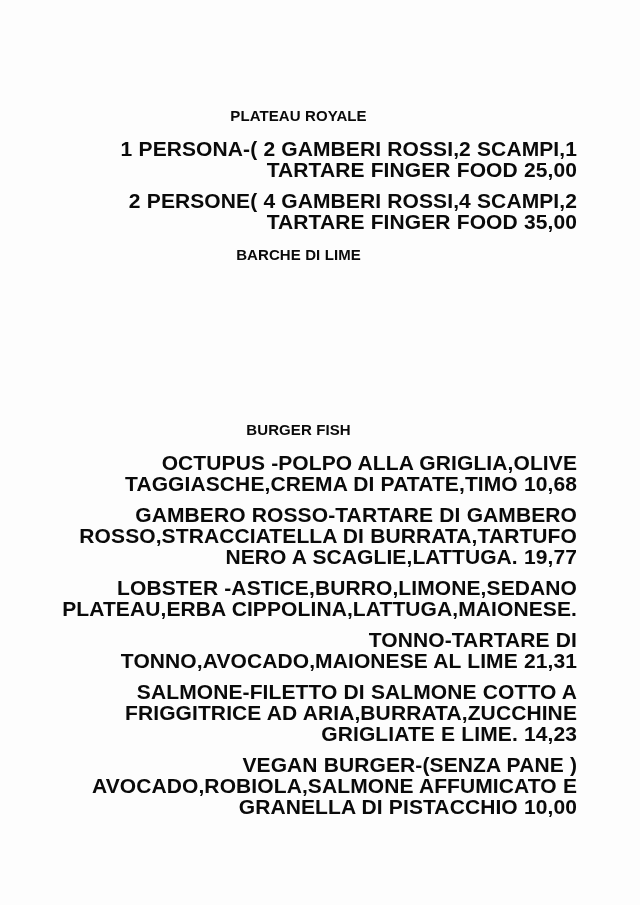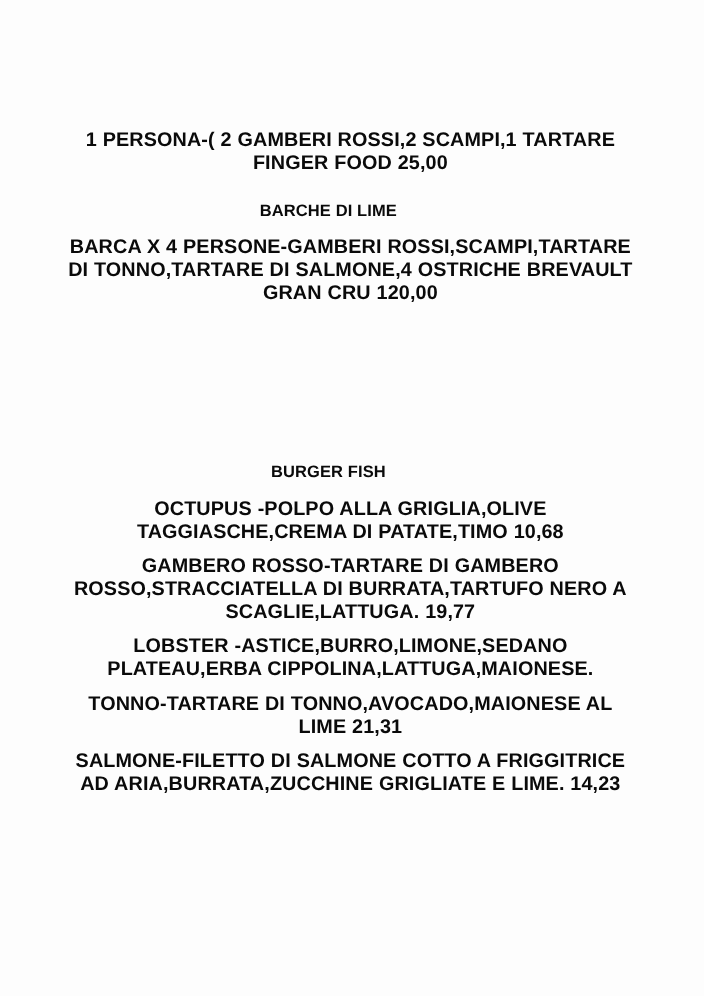--- a/index.html
+++ b/index.html
@@ -36,25 +36,25 @@
     font-weight: bold;
     line-height: 21px;
     letter-spacing: 0.1px;
     text-align: center;
     margin: 0;
     width: 477px;
     white-space: nowrap;
   }
 
   .entry {
-    font-size: 18px;
+    font-size: 21px;
     font-weight: bold;
     line-height: 21px;
     letter-spacing: 0.1px;
-    text-align: center;
+    text-align: right;
     margin: 0;
     word-spacing: 0.2px;
   }
 
   
   .sp-top        { height: 105px; }
   .sp-h-to-item  { height: 12px; }
   .sp-item       { height: 10px; }
   .sp-item-to-h  { height: 12px; }
   .sp-big        { height: 32px; }
@@ -62,46 +62,48 @@
 </style>
 </head>
 <body>
 
 <div class="page">
   <div class="content">
 
     <div class="sp-top"></div>
 
     <div class="section">
+      <h2 class="section-heading">PLATEAU ROYALE</h2>
       <div class="sp-h-to-item"></div>
       <p class="entry">1 PERSONA-( 2 GAMBERI ROSSI,2 SCAMPI,1 TARTARE FINGER FOOD  25,00</p>
       <div class="sp-item"></div>
+      <p class="entry">2 PERSONE( 4 GAMBERI ROSSI,4 SCAMPI,2 TARTARE FINGER FOOD 35,00</p>
     </div>
 
     <div class="sp-item-to-h"></div>
 
     <div class="section">
       <h2 class="section-heading">BARCHE DI LIME</h2>
       <div class="sp-h-to-item"></div>
-      <p class="entry">BARCA X 4 PERSONE-GAMBERI ROSSI,SCAMPI,TARTARE DI TONNO,TARTARE DI SALMONE,4 OSTRICHE BREVAULT GRAN CRU 120,00</p>
       <div class="sp-big"></div>
       <div class="sp-big"></div>
     </div>
 
     <div class="sp-huge"></div>
 
     <div class="section">
       <h2 class="section-heading">BURGER FISH</h2>
       <div class="sp-h-to-item"></div>
       <p class="entry">OCTUPUS -POLPO ALLA GRIGLIA,OLIVE TAGGIASCHE,CREMA DI PATATE,TIMO 10,68</p>
       <div class="sp-item"></div>
       <p class="entry">GAMBERO ROSSO-TARTARE DI GAMBERO ROSSO,STRACCIATELLA DI BURRATA,TARTUFO NERO A SCAGLIE,LATTUGA. 19,77</p>
       <div class="sp-item"></div>
       <p class="entry">LOBSTER -ASTICE,BURRO,LIMONE,SEDANO PLATEAU,ERBA CIPPOLINA,LATTUGA,MAIONESE.</p>
       <div class="sp-item"></div>
       <p class="entry">TONNO-TARTARE DI TONNO,AVOCADO,MAIONESE AL LIME 21,31</p>
       <div class="sp-item"></div>
       <p class="entry">SALMONE-FILETTO DI SALMONE COTTO A FRIGGITRICE AD ARIA,BURRATA,ZUCCHINE GRIGLIATE E LIME. 14,23</p>
       <div class="sp-item"></div>
+      <p class="entry">VEGAN BURGER-(SENZA PANE ) AVOCADO,ROBIOLA,SALMONE AFFUMICATO E GRANELLA DI PISTACCHIO 10,00</p>
     </div>
 
   </div>
 </div>
 
 </body></html>

